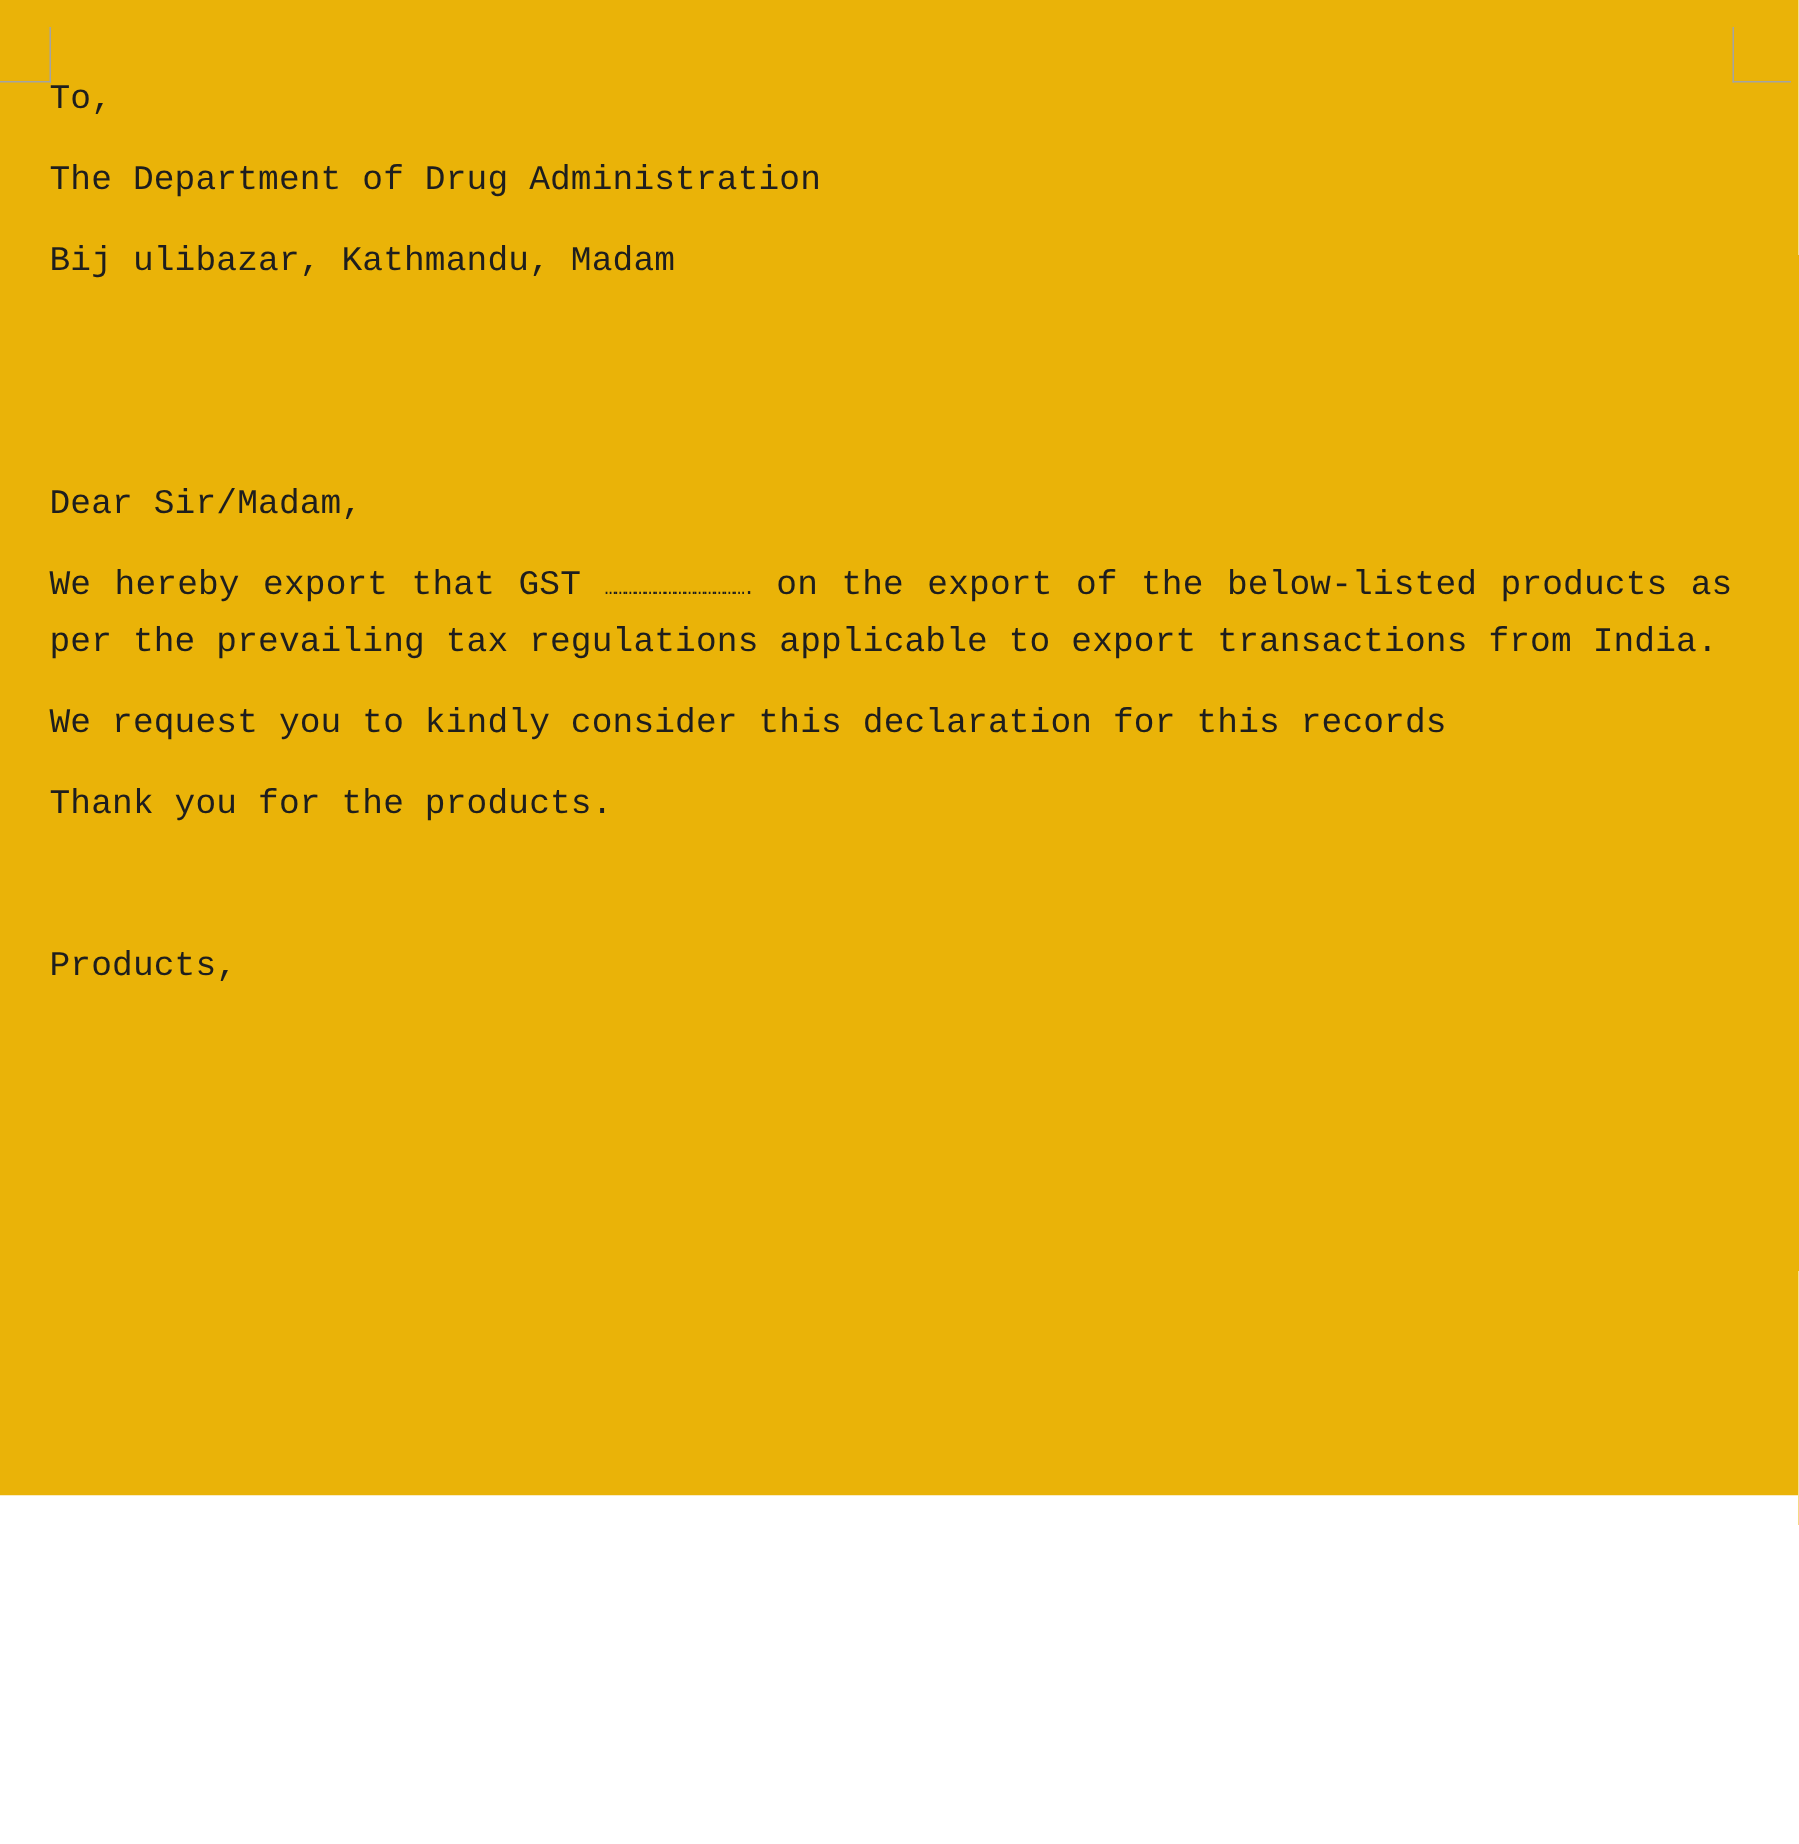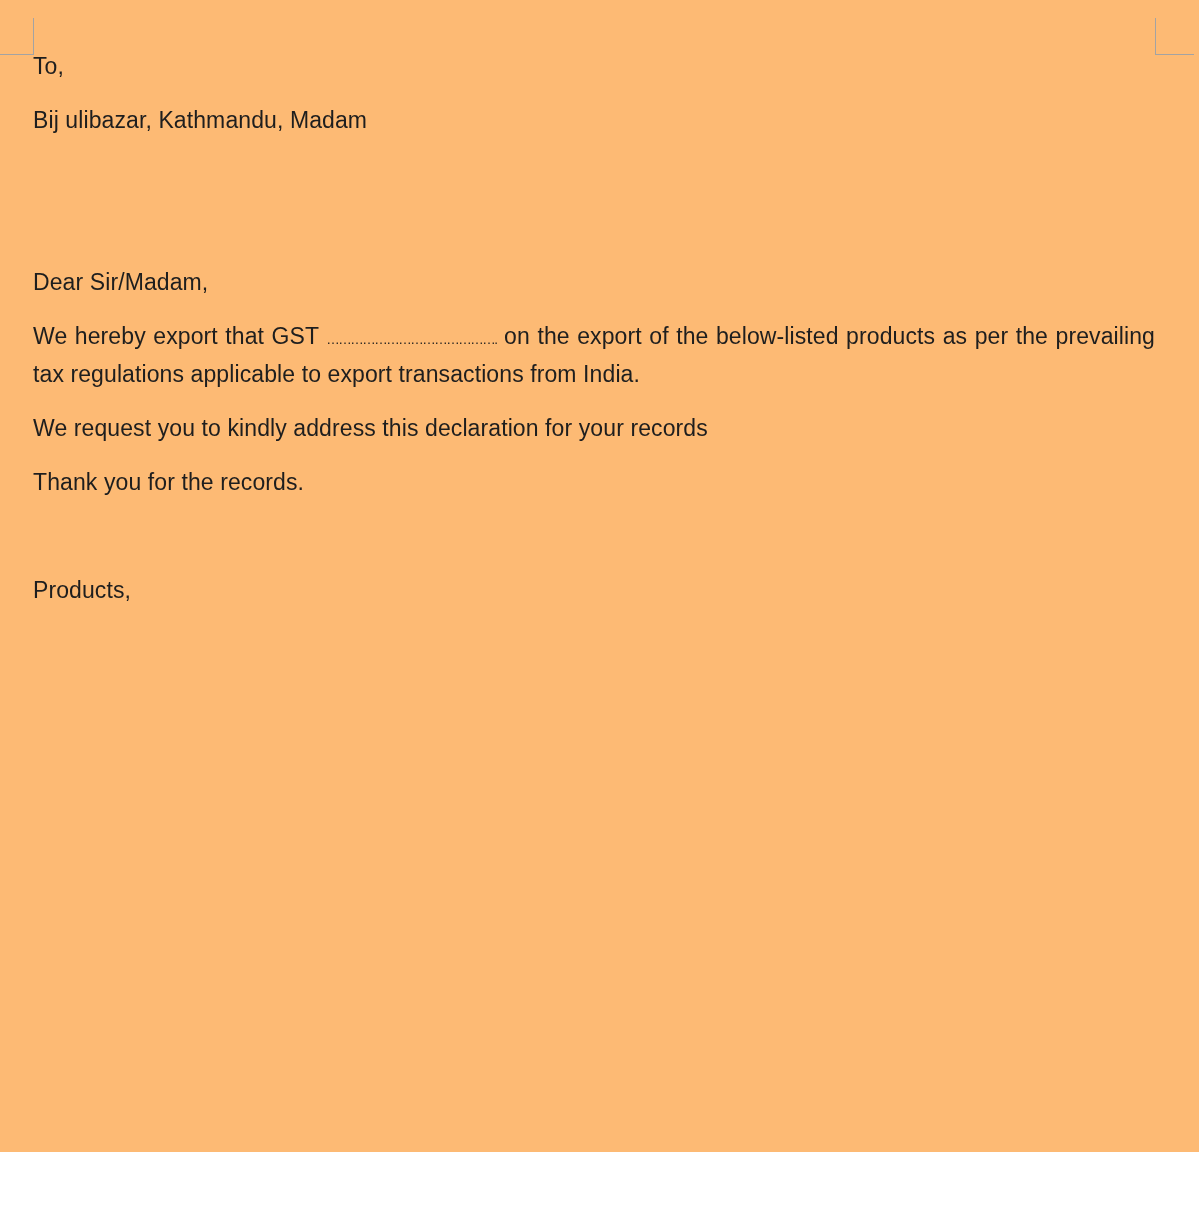--- a/index.html
+++ b/index.html
@@ -3,24 +3,24 @@
 <meta charset="utf-8">
 <style>
   html, body {
     margin: 0;
     padding: 0;
     background: #ffffff;
   }
   .canvas {
     position: relative;
     width: 1199px;
-    height: 1152px;
-    background: #fdba74;
+    height: 997px;
+    background: #eab308;
     overflow: hidden;
-    font-family: Liberation Sans, sans-serif;
+    font-family: Liberation Mono, monospace;
     color: #1e1e1e;
   }
   
   .boundary-mark {
     position: absolute;
     top: 18px;
     height: 36px;
   }
   .boundary-mark.left {
     left: 0;
@@ -65,34 +65,35 @@
 <body>
 
 <div class="canvas">
 
   <div class="boundary-mark left"></div>
   <div class="boundary-mark right"></div>
 
   <div class="doc">
 
     <p>To,</p>
+    <p>The Department of Drug Administration</p>
     <p>Bij ulibazar, Kathmandu, Madam</p>
 
     <p class="blank"></p>
 
 
     <p class="blank"></p>
 
     <p>Dear Sir/Madam,</p>
 
 
     <p class="justified"><span>We hereby export that GST</span> <span class="dots">…………………………………….</span> <span>on the export of the below-listed products as per the prevailing tax regulations applicable to export transactions from India.</span></p>
 
-    <p>We request you to kindly address this declaration for your records</p>
+    <p>We request you to kindly consider this declaration for this records</p>
 
-    <p>Thank you for the records.</p>
+    <p>Thank you for the products.</p>
 
     <p class="blank"></p>
 
     <p>Products,</p>
 
   </div>
 </div>
 
 </body></html>

